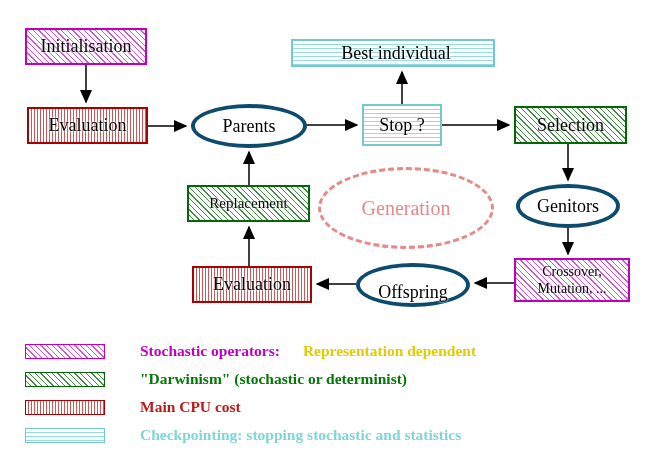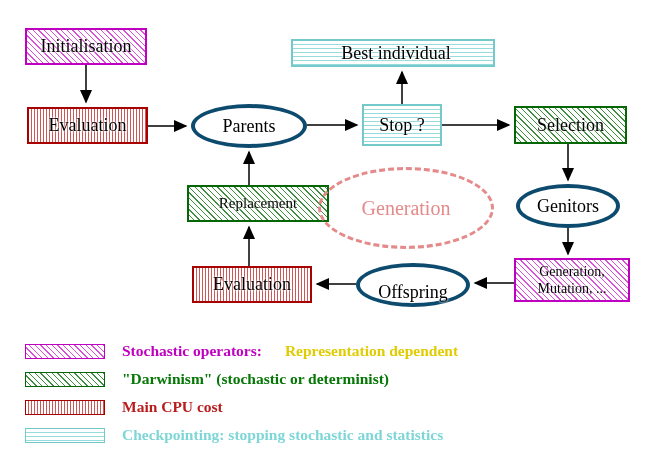--- a/index.html
+++ b/index.html
@@ -38,21 +38,21 @@
     display:flex;align-items:center;justify-content:center;
     color:#e58a8a;font-size:20px;box-sizing:border-box;background:transparent;
   }
   #arrows{position:absolute;left:0;top:0;pointer-events:none;}
   .legend{
     position:absolute;left:25px;top:343px;display:flex;flex-direction:column;gap:12px;
   }
   .legend-row{display:flex;align-items:center;gap:17px;height:16px;}
   .swatch{width:80px;height:15px;box-sizing:border-box;display:inline-block;background-color:#fff;}
   .swatch.hatch-magenta,.swatch.hatch-green,.swatch.hatch-red,.swatch.hatch-cyan{border-width:1.5px;}
-  .legend-text{font-weight:bold;font-size:15.5px;white-space:nowrap;}
+  .legend-text{font-weight:bold;font-size:15.5px;white-space:nowrap;margin-left:18px;}
   .t-magenta{color:#c000c0;}
   .t-yellow{color:#e0cc00;margin-left:6px;}
   .t-green{color:#057705;}
   .t-red{color:#b91c1c;}
   .t-cyan{color:#7fd6d6;}
 </style>
 </head>
 <body>
 
 <div id="canvas">
@@ -98,33 +98,33 @@
 
   <div class="node box hatch-green" style="left:514px;top:106px;width:113px;height:38px;">
     <span>Selection</span>
   </div>
 
   <div class="node ellipse" style="left:516px;top:184px;width:104px;height:44px;">
     <span>Genitors</span>
   </div>
 
   <div class="node box hatch-magenta two-line" style="left:514px;top:258px;width:116px;height:44px;">
-    <span>Generation,</span>
+    <span>Crossover,</span>
     <span>Mutation, ...</span>
   </div>
 
   <div class="node ellipse" style="left:356px;top:263px;width:114px;height:44px;align-items:flex-end;">
     <span>Offspring</span>
   </div>
 
   <div class="node box hatch-red" style="left:192px;top:266px;width:120px;height:37px;">
     <span>Evaluation</span>
   </div>
 
-  <div class="node box hatch-green" style="left:187px;top:185px;width:142px;height:37px;font-size:15px;">
+  <div class="node box hatch-green" style="left:187px;top:185px;width:123px;height:37px;font-size:15px;">
     <span>Replacement</span>
   </div>
 
   <div class="generation" style="left:318px;top:167px;width:176px;height:82px;">
     <span>Generation</span>
   </div>
 
   <div class="legend">
     <div class="legend-row">
       <span class="swatch hatch-magenta"></span>

